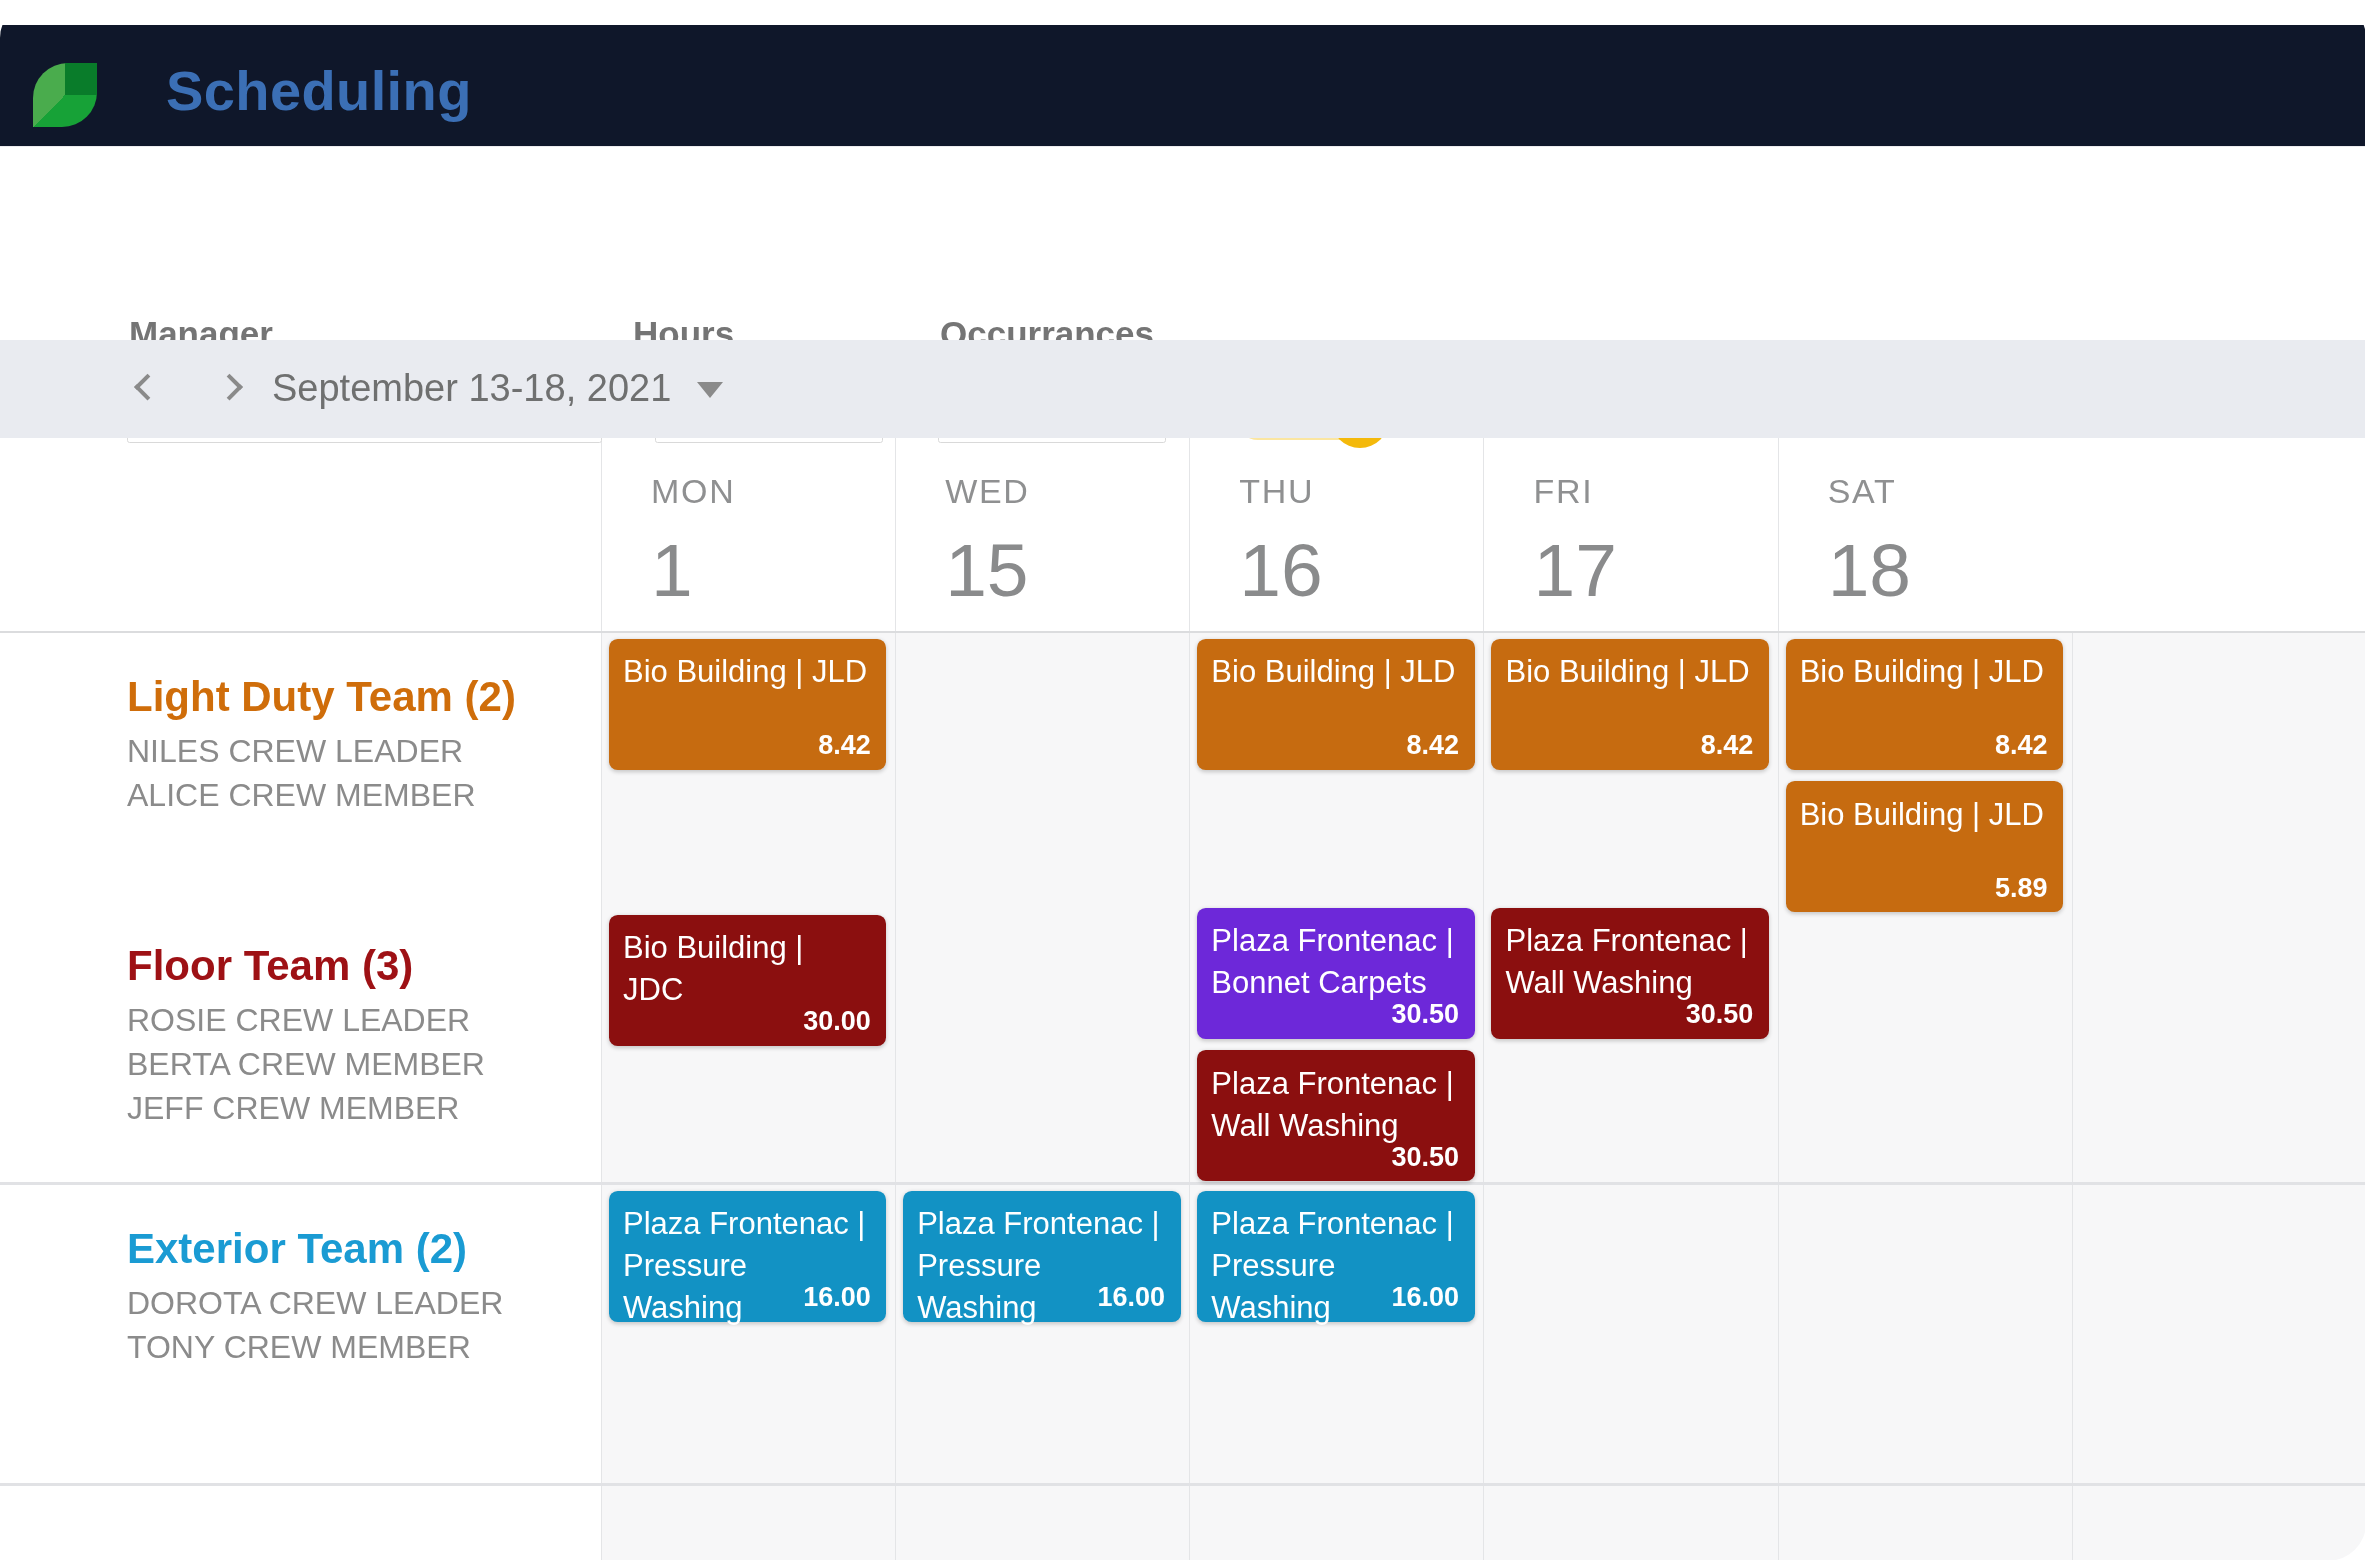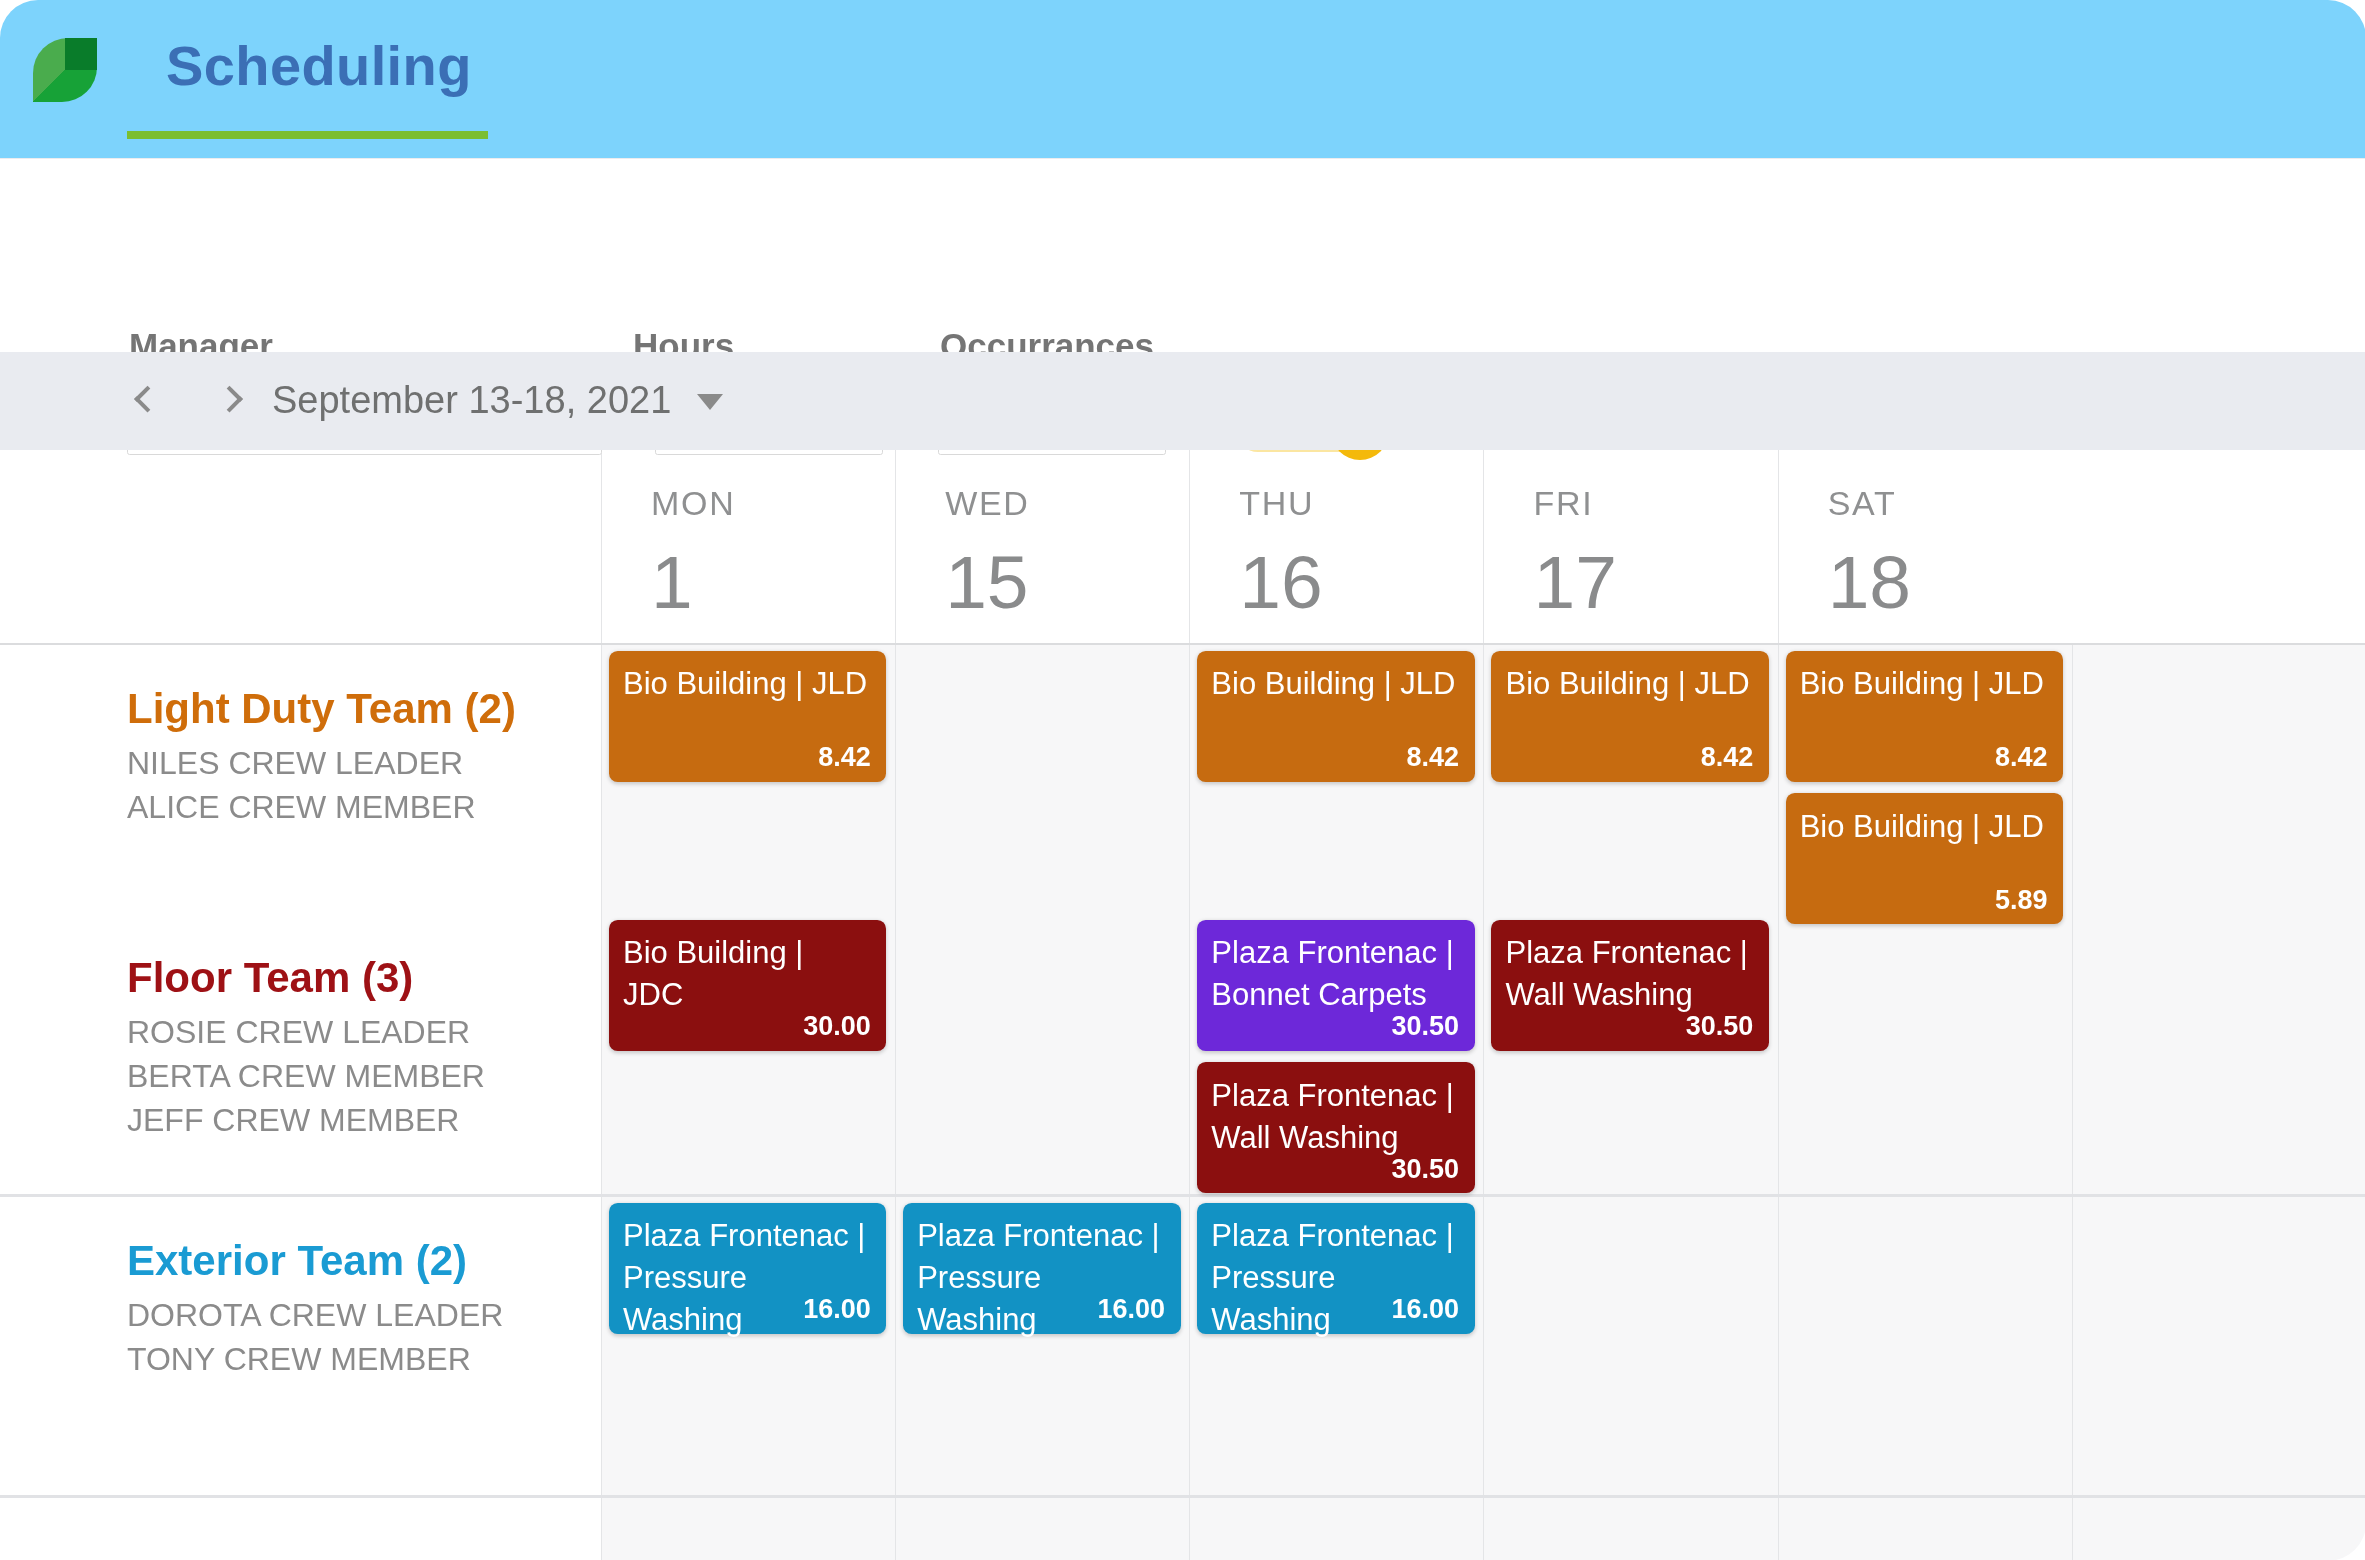--- a/index.html
+++ b/index.html
@@ -3,21 +3,21 @@
 <meta charset="utf-8">
 <style>
   * { box-sizing: border-box; margin: 0; padding: 0; }
   html, body { background: #ffffff; }
   body { font-family: "Liberation Sans", sans-serif; }
 
   .page { position: relative; width: 2366px; height: 1561px; background: #fff;
           border-radius: 38px; overflow: hidden; }
 
   
-  .header { position: relative; height: 159px; background: #7dd3fc; border-bottom: 1.7px solid #ECECEF; }
+  .header { position: relative; height: 122px; background: #0f172a; border-bottom: 1.7px solid #ECECEF; margin-top: 25px; }
   .logo { position: absolute; left: 33px; top: 38px; width: 64px; height: 64px;
           border-radius: 35px 0 35px 0;
           background: linear-gradient(135deg, #4AAC4D 50%, #17A237 50%); }
   .logo::after { content: ""; position: absolute; right: 0; top: 0; width: 32px; height: 32px; background: #097C2A; }
   .title { position: absolute; left: 166px; top: 33px; font-size: 56px; font-weight: 700;
            color: #3B6FB5; letter-spacing: 0.4px; }
   .underline { position: absolute; left: 127px; top: 131px; width: 361px; height: 7.8px; background: #7BBE30; }
 
   
   .filters { position: relative; height: 193px; background: #fff; }
@@ -181,21 +181,21 @@
           <div class="day-cell"></div>
         </div>
         <div class="row team-row r1">
           <div class="team-cell">
             <div class="team-name" style="color: rgb(158, 17, 21);">Floor Team (3)</div>
             <div class="member">ROSIE CREW LEADER</div>
             <div class="member">BERTA CREW MEMBER</div>
             <div class="member">JEFF CREW MEMBER</div>
           </div>
           <div class="day-cell">
-            <div class="event" style="background: rgb(139, 15, 15);">
+            <div class="event" style="background: rgb(139, 15, 15); margin-top: 7px;">
               <div class="event-title">Bio Building | JDC</div>
               <div class="event-val">30.00</div>
             </div>
           </div>
           <div class="day-cell"></div>
           <div class="day-cell">
             <div class="event" style="background: #6d28d9;">
               <div class="event-title">Plaza Frontenac | Bonnet Carpets</div>
               <div class="event-val">30.50</div>
             </div>

